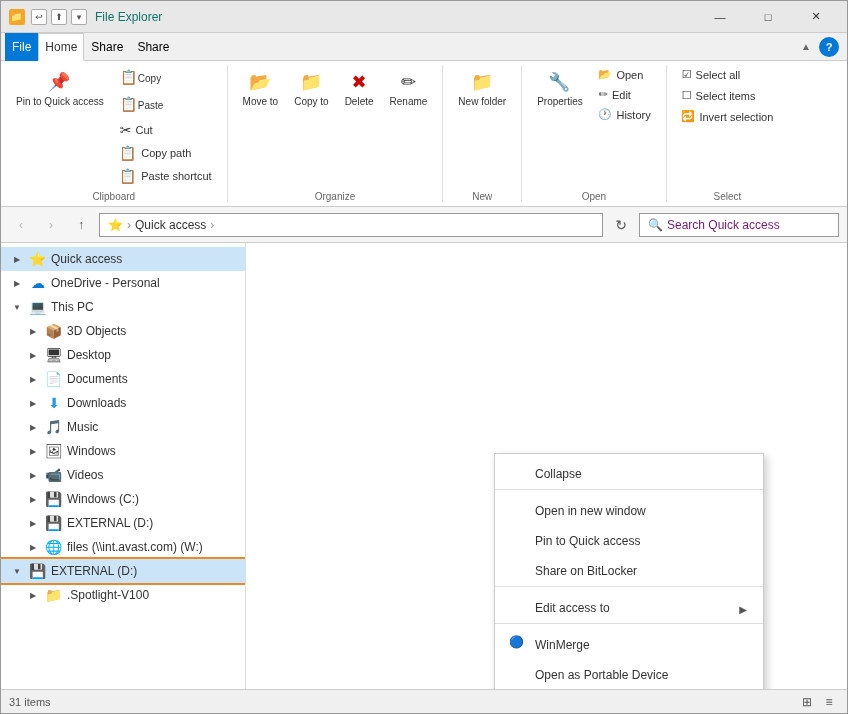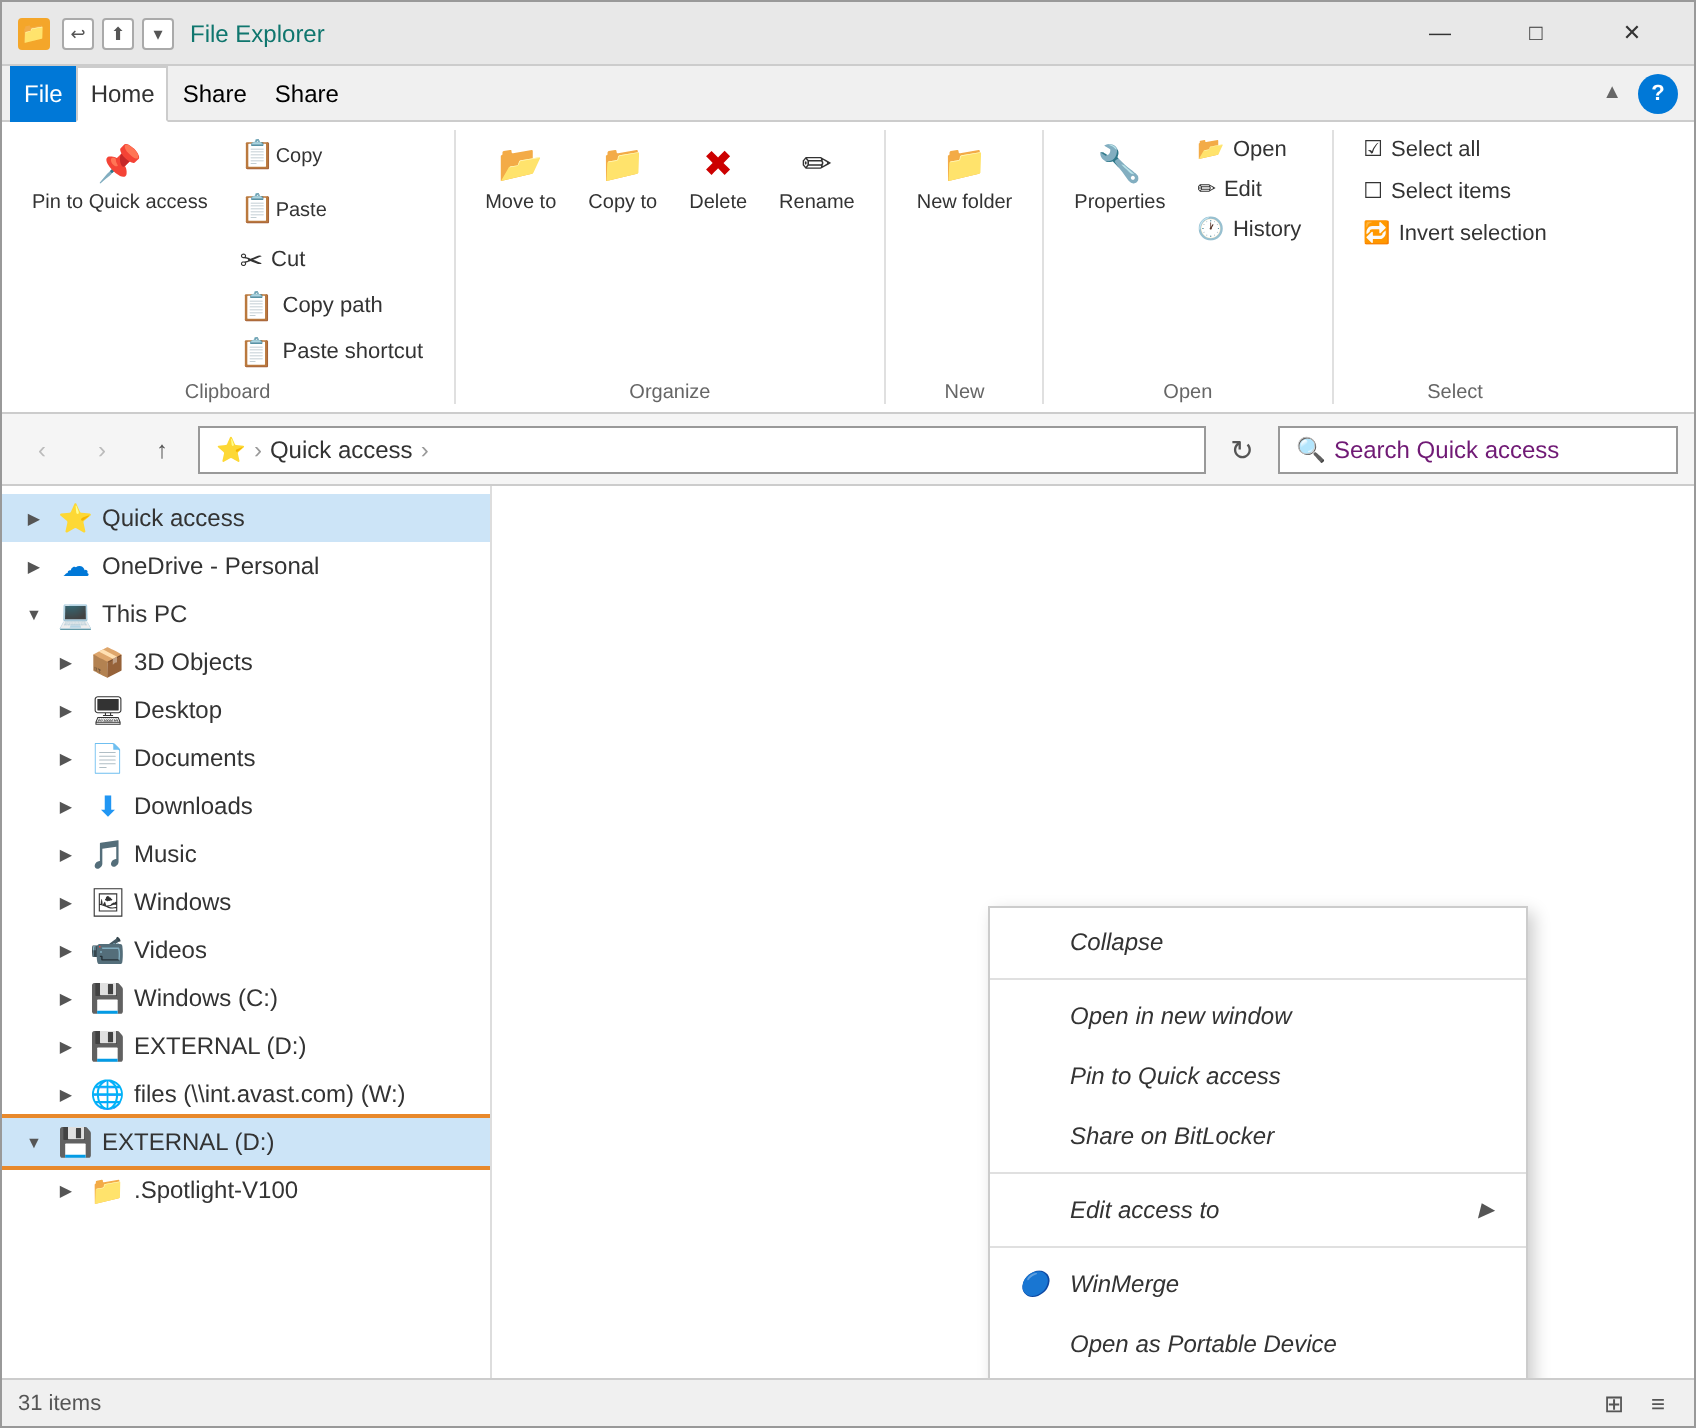--- a/index.html
+++ b/index.html
@@ -281,27 +281,26 @@
       top: 210px;
       width: 270px;
       background: #fff;
       border: 1px solid #ccc;
       box-shadow: 3px 3px 8px rgba(0,0,0,0.2);
       z-index: 100;
       padding: 2px 0;
     }
     .ctx-item {
       display: flex;
-      align-items: center;
+      align-items: flex-end;
       padding: 5px 16px 5px 12px;
       cursor: pointer;
       font-size: 12px;
       color: #333;
       position: relative;
-      font-style: italic;
     }
     .ctx-item-icon {
       width: 20px; height: 20px;
       margin-right: 8px;
       display: flex; align-items: center; justify-content: center;
       font-size: 14px;
       flex-shrink: 0;
     }
     .ctx-item-label { flex: 1; }
     .ctx-arrow {

